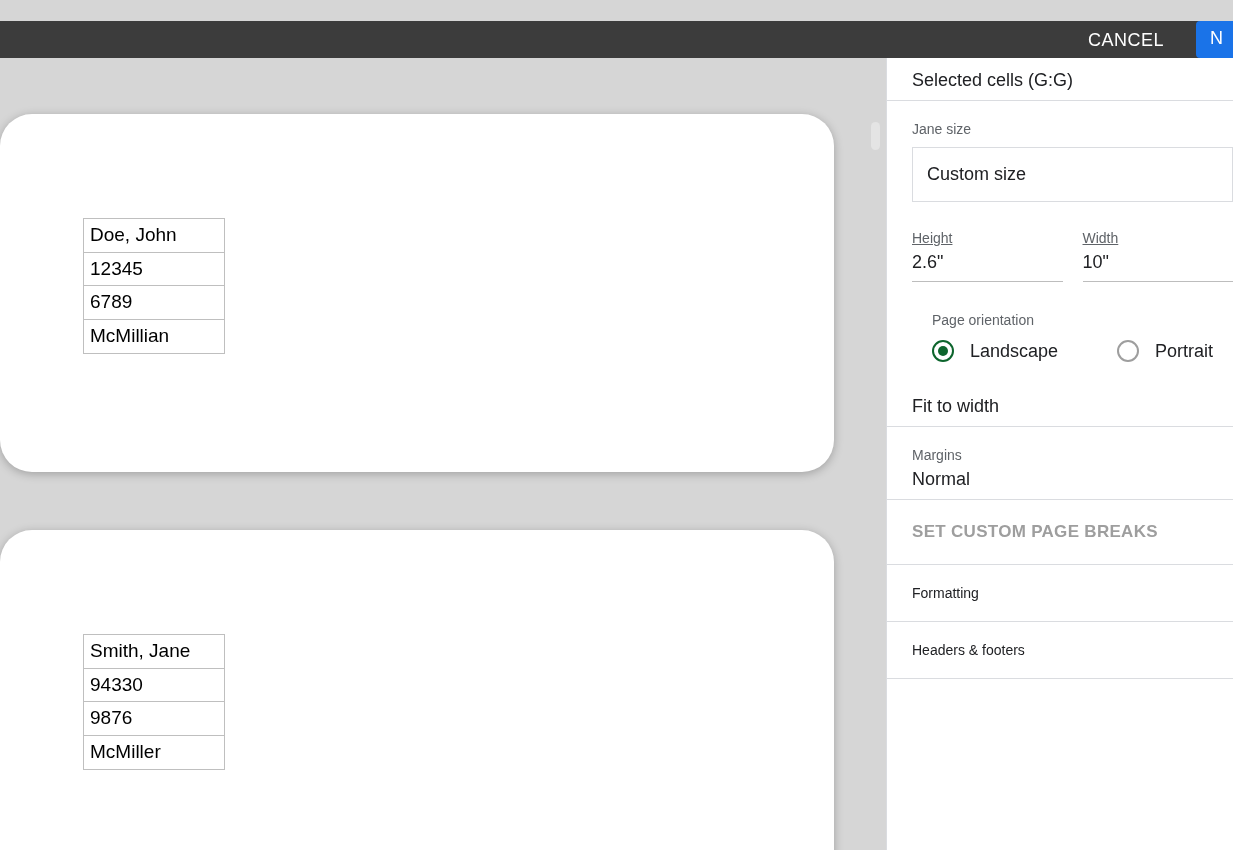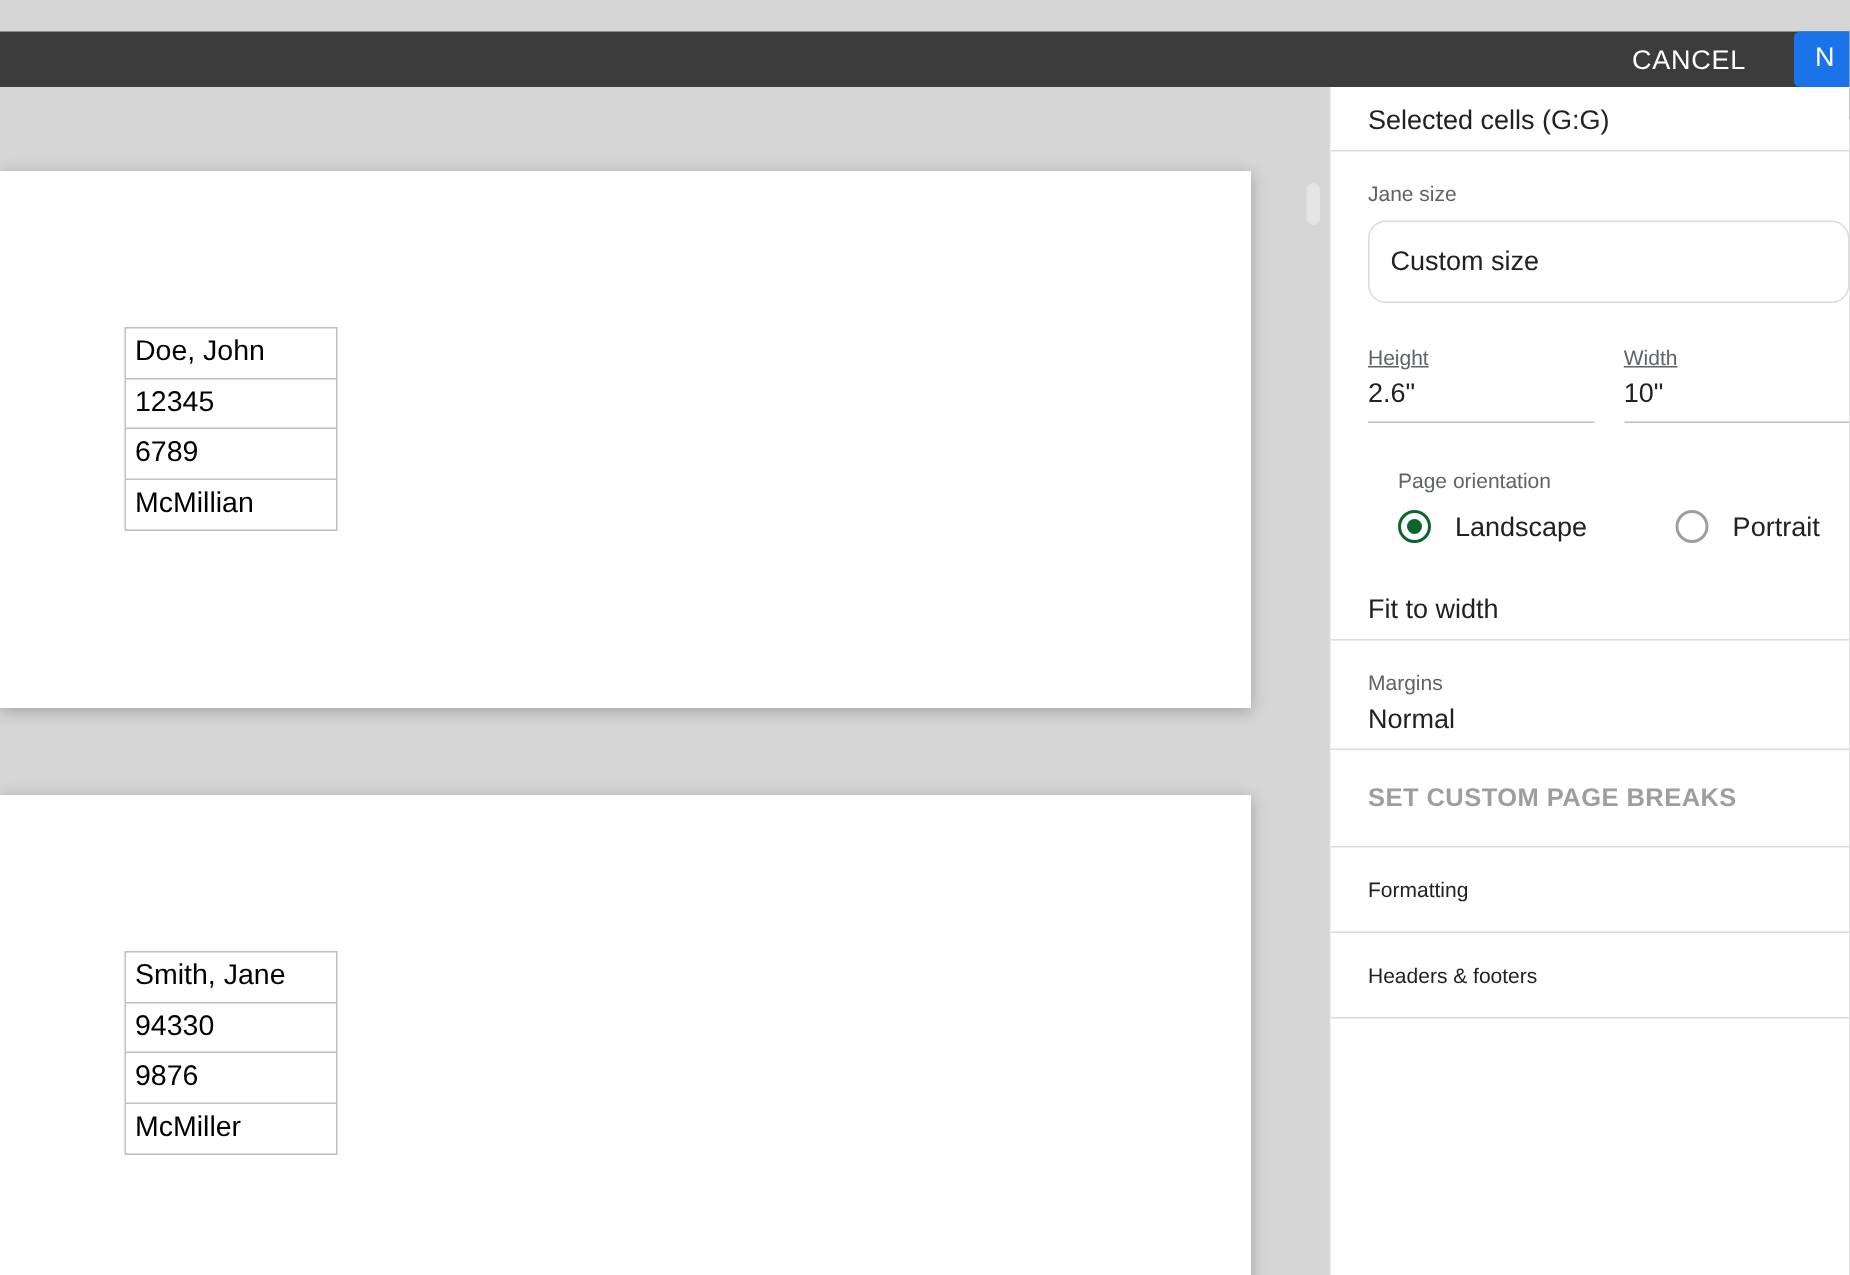--- a/index.html
+++ b/index.html
@@ -55,20 +55,21 @@
     height: 792px;
     background: #d6d6d6;
     overflow: hidden;
   }
   .page {
     position: absolute;
     left: 0;
     width: 834px;
     background: #fff;
     box-shadow: 0 2px 10px rgba(0,0,0,0.25);
+    border-radius: 32px;
   }
   .page1 { top: 56px; height: 358px; }
   .page2 { top: 472px; height: 380px; }
   .cells {
     position: absolute;
     border: 1px solid #bfbfbf;
   }
   .page1 .cells { left: 83px; top: 104px; width: 142px; }
   .page2 .cells { left: 83px; top: 104px; width: 142px; }
   .cell {
@@ -118,21 +119,21 @@
     margin: 0 0 0 0;
     cursor: pointer;
   }
   .first-dropdown { margin-top: 0; padding-top: 8px; }
 
   .group { padding: 20px 0 0 0; }
 
   .paper-select {
     margin: 10px 0 0 25px;
     border: 1px solid #dadce0;
-    border-radius: 12px;
+    border-radius: 0;
     padding: 16px 14px;
     font-size: 18px;
     color: #202124;
     cursor: pointer;
     width: calc(100% - 25px);
   }
 
   .dims {
     display: flex;
     gap: 20px;

